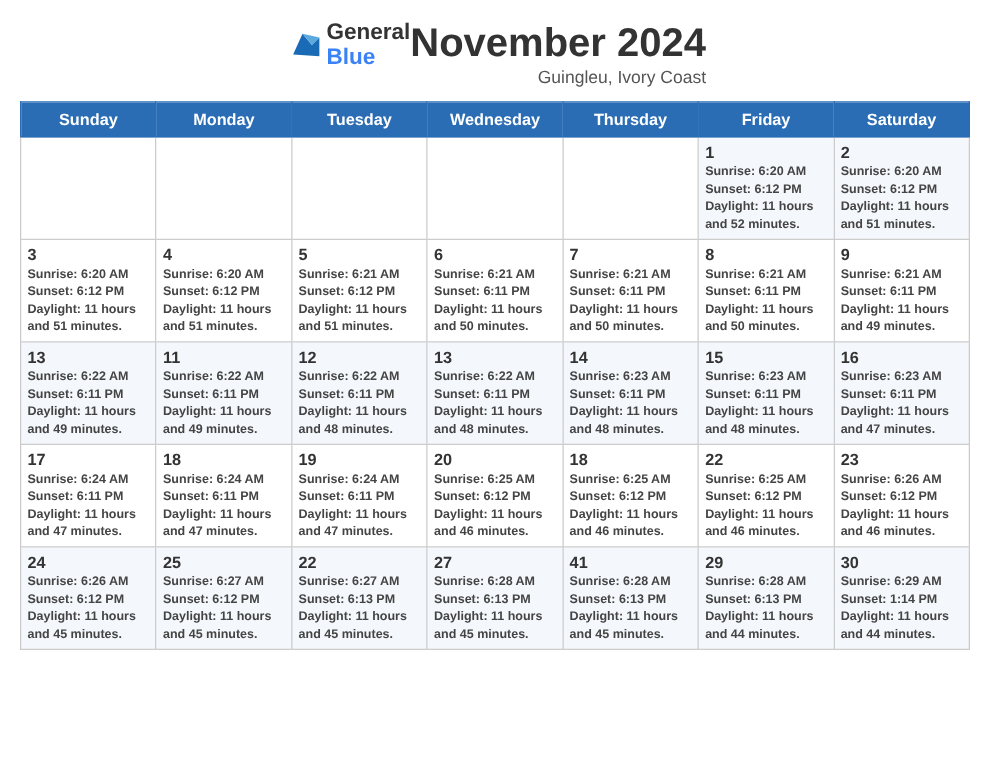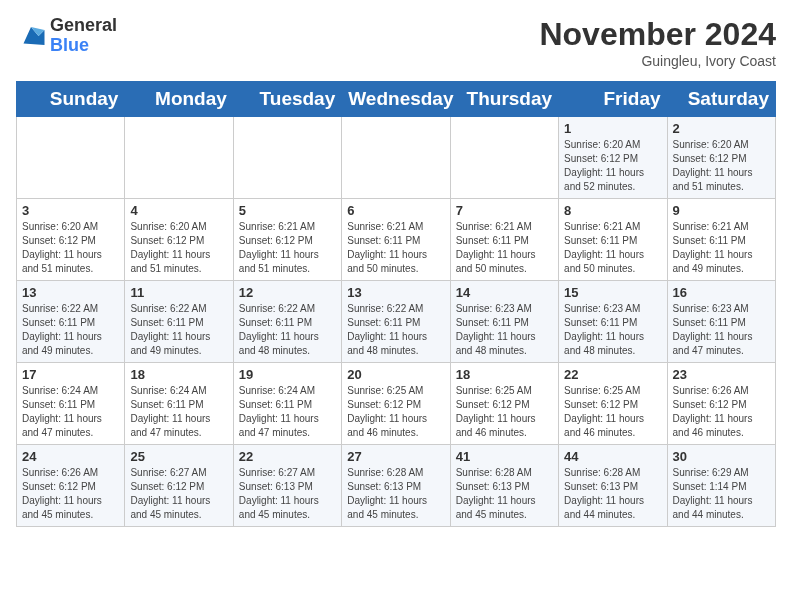--- a/index.html
+++ b/index.html
@@ -5,21 +5,21 @@
     * { box-sizing: border-box; margin: 0; padding: 0; }
     body {
       font-family: Arial, sans-serif;
       background: #fff;
       width: 792px;
       min-height: 612px;
       padding: 16px;
     }
     .header {
       display: flex;
-      justify-content: space-between;
+      justify-content: center;
       align-items: flex-start;
       margin-bottom: 12px;
     }
     .logo {
       display: flex;
       align-items: center;
       gap: 4px;
     }
     .logo-text {
       font-size: 18px;
@@ -45,24 +45,24 @@
       color: #555;
     }
     table {
       width: 100%;
       border-collapse: collapse;
       table-layout: fixed;
     }
     thead th {
       background-color: #2a6db5;
       color: #fff;
-      font-size: 19px;
+      font-size: 13px;
       font-weight: bold;
       padding: 6px 6px;
-      text-align: right;
+      text-align: center;
       border: 1px solid #2a6db5;
     }
     tbody td {
       vertical-align: top;
       border: 1px solid #ccc;
       padding: 4px 5px;
       font-size: 10.5px;
       color: #333;
       height: 82px;
       background: #fff;
@@ -77,20 +77,21 @@
       font-size: 13px;
       font-weight: bold;
       color: #333;
       display: block;
       margin-bottom: 2px;
     }
     .day-info {
       font-size: 10px;
       color: #444;
       line-height: 1.4;
+      font-weight: bold;
     }
     td.empty {
       background: #fff !important;
     }
   </style>
 </head>
 <body>
 
 <div class="header">
   <div class="logo">
@@ -326,21 +327,21 @@
 and 45 minutes.</div>
         </td>
         <td>
           <span class="day-num">41</span>
           <div class="day-info" style="white-space: pre-line;">Sunrise: 6:28 AM
 Sunset: 6:13 PM
 Daylight: 11 hours
 and 45 minutes.</div>
         </td>
         <td>
-          <span class="day-num">44</span>
+          <span class="day-num">29</span>
           <div class="day-info" style="white-space: pre-line;">Sunrise: 6:28 AM
 Sunset: 6:13 PM
 Daylight: 11 hours
 and 44 minutes.</div>
         </td>
         <td>
           <span class="day-num">30</span>
           <div class="day-info" style="white-space: pre-line;">Sunrise: 6:29 AM
 Sunset: 1:14 PM
 Daylight: 11 hours

